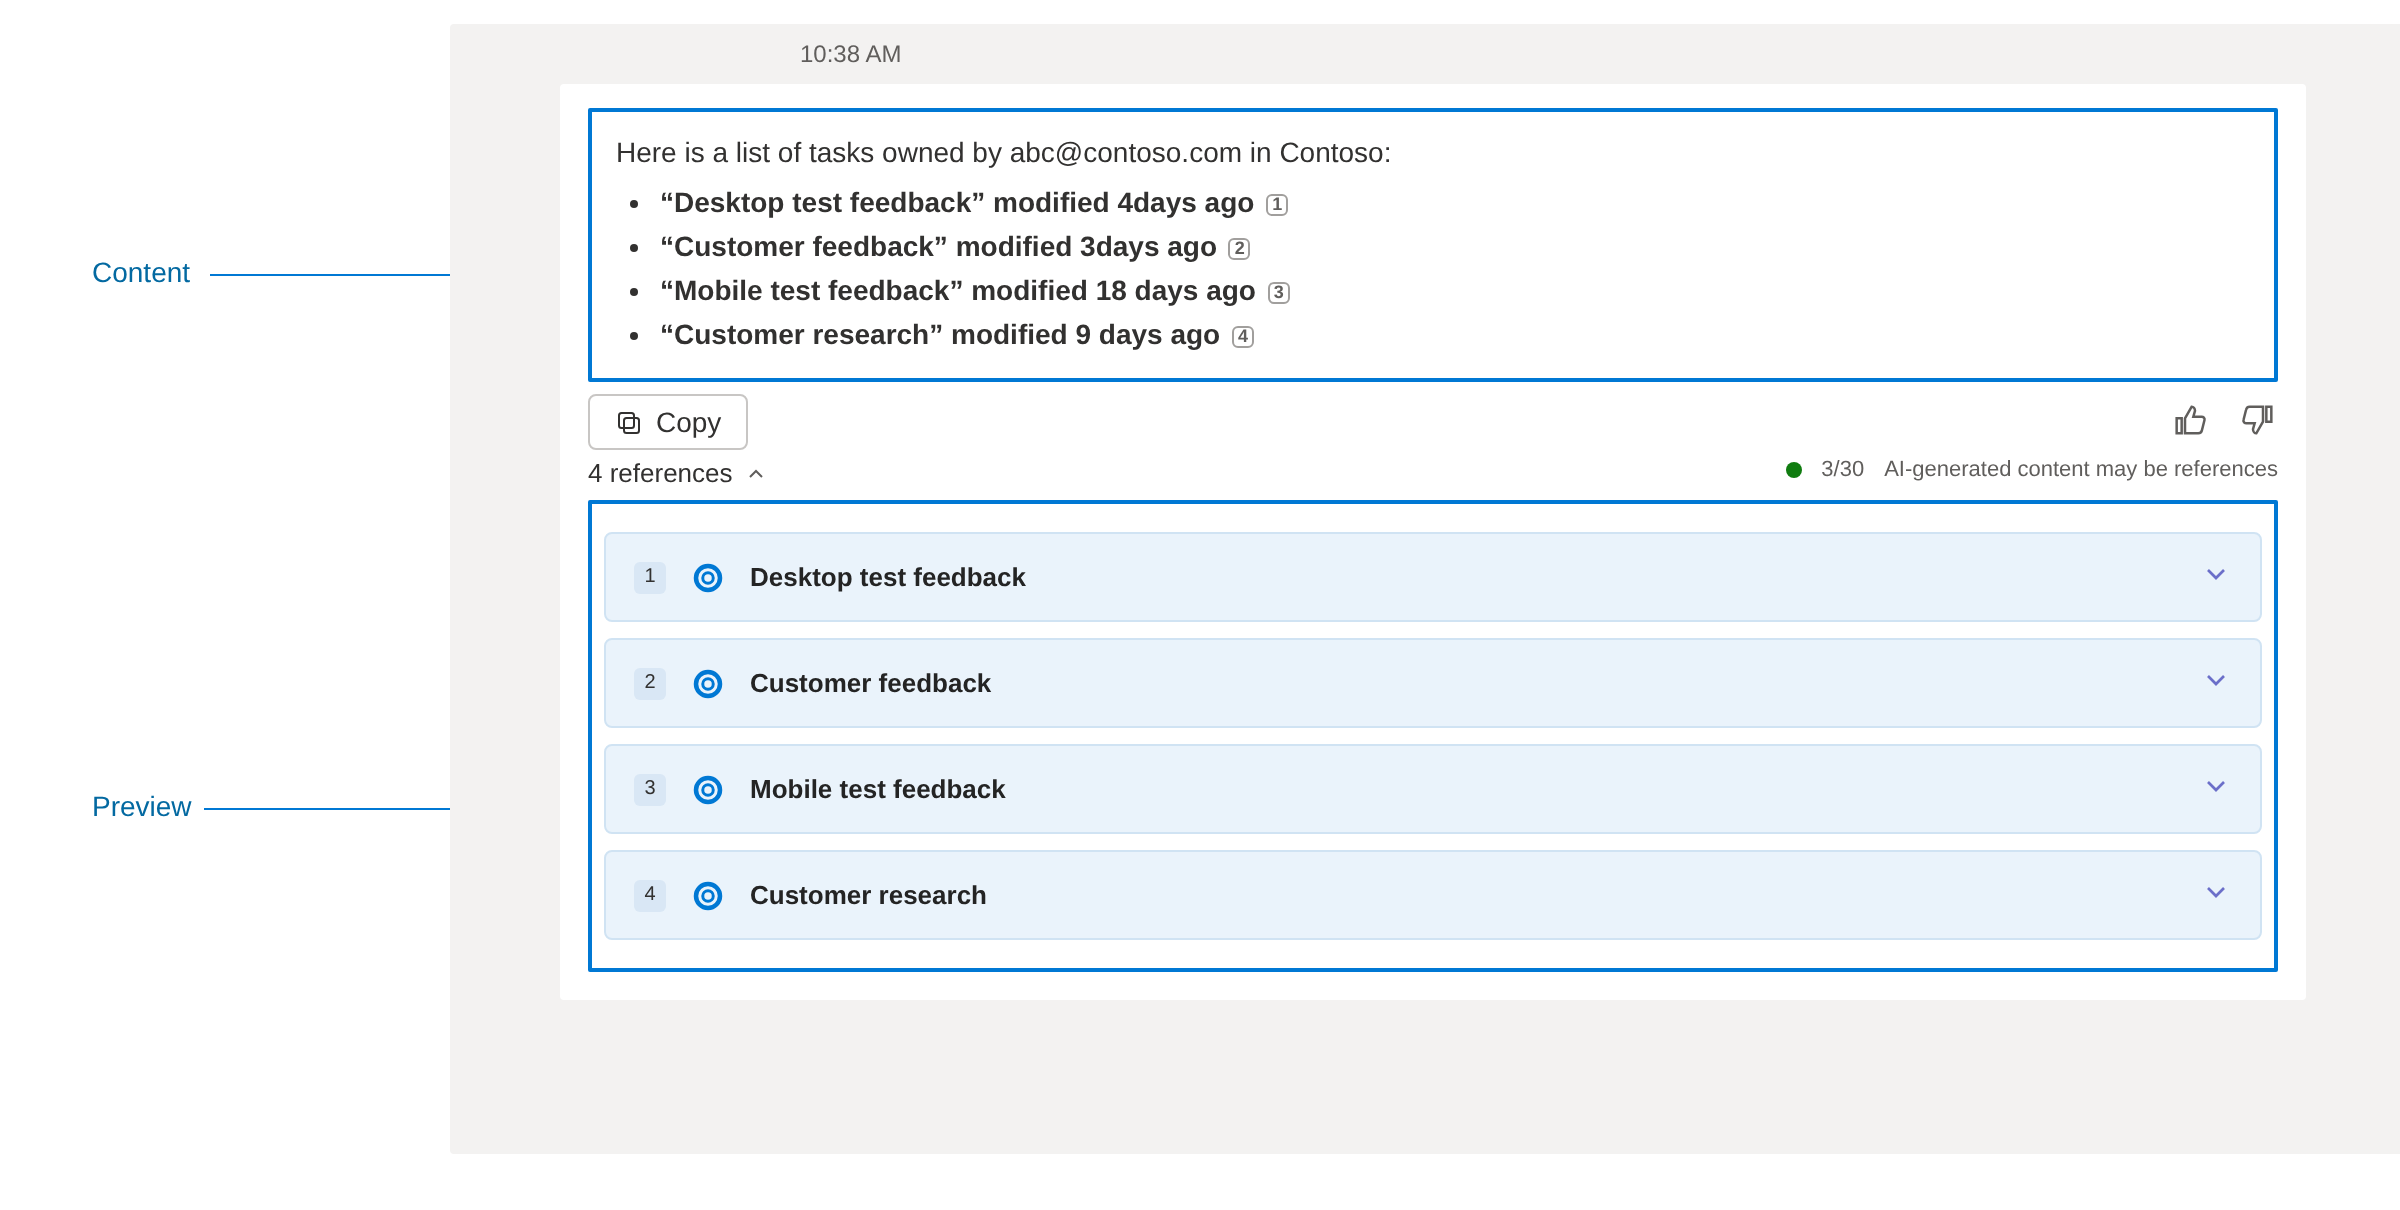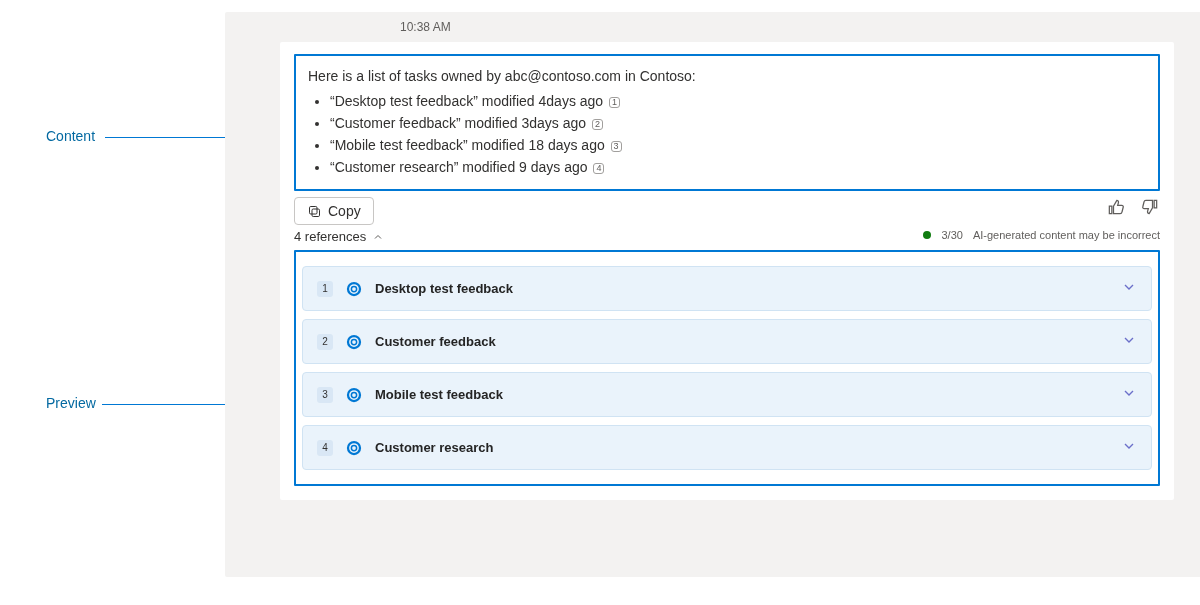--- a/index.html
+++ b/index.html
@@ -28,57 +28,57 @@
     top: 12px;
     width: 992px;
     height: 565px;
     background: #f3f2f1;
     border-radius: 2px;
     padding-top: 8px;
   }
   .card {
     background: #ffffff;
     margin-left: 55px;
-    margin-right: 43px;
+    margin-right: 64px;
     border-radius: 2px;
     padding: 12px 14px 14px 14px;
     position: relative;
   }
   .timestamp {
     color: #605e5c;
     font-size: 12px;
     margin-left: 175px;
     margin-bottom: 8px;
   }
   .content-box {
     border: 2px solid #0078d4;
     padding: 10px 12px;
     margin-bottom: 6px;
     border-radius: 1px;
     line-height: 1.5;
   }
   .content-intro { margin-bottom: 4px; }
   .content-list { list-style: disc; margin-left: 22px; }
-  .content-list li { margin: 1px 0; }
+  .content-list li { margin: 1px 0; font-weight: bold; }
   .citation-marker {
     display: inline-block;
     font-size: 9px;
     border: 1px solid #a19f9d;
     border-radius: 3px;
     width: 11px;
     height: 11px;
     line-height: 9px;
     text-align: center;
     color: #605e5c;
     vertical-align: middle;
     margin-left: 2px;
   }
   .actions-row {
     display: flex;
-    align-items: flex-start;
+    align-items: center;
     justify-content: space-between;
     margin: 2px 0 4px 0;
   }
   .copy-btn {
     display: inline-flex;
     align-items: center;
     gap: 6px;
     border: 1px solid #c8c6c4;
     background: #ffffff;
     border-radius: 4px;
@@ -215,21 +215,21 @@
         <span>4 references</span>
         <span class="chevron-up">
           <svg width="12" height="12" viewBox="0 0 24 24" fill="none" stroke="#605e5c" stroke-width="2">
             <polyline points="6 15 12 9 18 15"></polyline>
           </svg>
         </span>
       </div>
       <div class="right-meta">
         <span class="green-dot"></span>
         <span>3/30</span>
-        <span>AI-generated content may be incorrect</span>
+        <span>AI-generated content may be references</span>
       </div>
     </div>
 
     <div class="preview-box">
 
       <div class="ref-item">
         <span class="ref-num">1</span>
         <span class="ring-icon">
           <svg width="18" height="18" viewBox="0 0 24 24">
               <circle cx="12" cy="12" r="8" fill="none" stroke="#0078d4" stroke-width="3"></circle>

